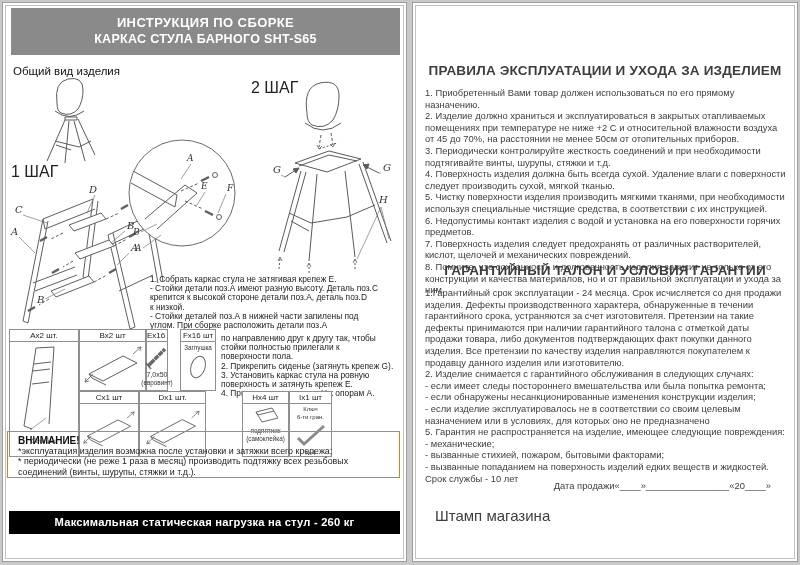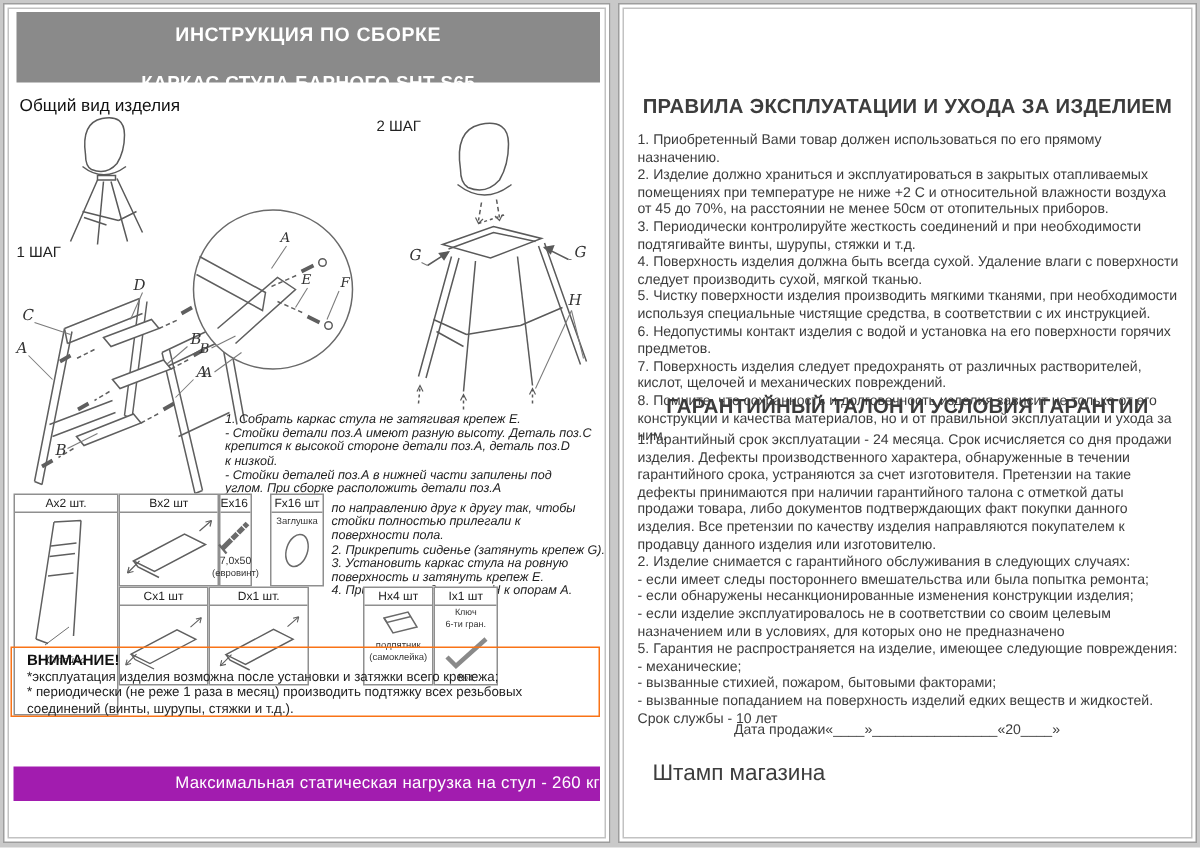--- a/index.html
+++ b/index.html
@@ -5,42 +5,42 @@
   html,body{margin:0;padding:0;}
   body{width:800px;height:565px;background:#c9c9c9;font-family:"Liberation Sans",sans-serif;position:relative;overflow:hidden;}
   .page{position:absolute;background:#fff;border:1px solid #9d9d9d;box-sizing:border-box;}
   .page::after{content:"";position:absolute;inset:2px;border:1px solid #c2c2c2;pointer-events:none;}
   .lp{left:2px;top:2px;width:405px;height:560px;padding-left:38px;}
   .rp{left:412px;top:2px;width:386px;height:560px;}
   .abs{position:absolute;}
   
   .lp-header{position:absolute;left:8px;top:5px;width:389px;height:47px;background:#8a8a8a;color:#fff;text-align:center;}
   .lp-title{font-weight:bold;font-size:13px;letter-spacing:.4px;margin-top:7px;}
-  .lp-subtitle{font-weight:bold;font-size:12.5px;letter-spacing:.3px;margin-top:18px;text-align:center;}
+  .lp-subtitle{font-weight:bold;font-size:12.5px;letter-spacing:.3px;margin-top:2px;text-align:center;}
   .ov-label{position:absolute;left:10px;top:62px;font-weight:normal;font-size:11.5px;color:#111;}
-  .step-label{position:absolute;font-size:10px;color:#222;}
-  .instr{position:absolute;font-size:8.4px;line-height:9.2px;color:#222;white-space:pre-wrap;font-style:italic;}
+  .step-label{position:absolute;font-size:16px;color:#222;}
+  .instr{position:absolute;font-size:8.4px;line-height:9.2px;color:#222;white-space:pre-wrap;}
   .instr1{left:147px;top:272px;width:258px;}
   .instr2{left:218px;top:331px;width:188px;}
   .pcell{position:absolute;border:1px solid #8f8f8f;background:#fff;box-sizing:border-box;}
   .ph{border-bottom:1px solid #8f8f8f;text-align:center;font-size:8px;color:#222;padding:1px 0;white-space:nowrap;overflow:hidden;}
   .pc{display:flex;flex-direction:column;align-items:center;justify-content:center;gap:1px;padding:2px 1px;}
   .cap{font-size:6.3px;color:#333;text-align:center;line-height:7px;}
   .cap.it{font-style:italic;font-family:"DejaVu Serif",serif;}
   .warnbox{position:absolute;left:4px;top:428px;width:393px;height:47px;border:1px solid #f97316;box-sizing:border-box;padding:3px 10px;}
   .warn-title{font-weight:bold;font-size:10px;color:#111;}
   .warn-line{font-size:8.9px;line-height:10.3px;color:#222;}
-  .load-banner{position:absolute;left:6px;top:508px;width:391px;height:23px;background:#a21caf;color:#fff;font-weight:normal;font-size:11.2px;text-align:right;line-height:23px;letter-spacing:.2px;}
+  .load-banner{position:absolute;left:6px;top:508px;width:391px;height:23px;background:#000000;color:#fff;font-weight:bold;font-size:11.2px;text-align:center;line-height:23px;letter-spacing:.2px;}
   
   .dlabel text{font:italic 10px "DejaVu Serif",serif;fill:#333;}
   .dlabel-s text{font:italic 9px "DejaVu Serif",serif;fill:#333;}
   
   .rp-title{position:absolute;left:0;width:100%;text-align:center;font-weight:bold;font-size:13.5px;color:#3d3d3d;letter-spacing:.2px;}
   .rp-text{position:absolute;left:12px;width:364px;font-size:9.4px;line-height:11.6px;color:#3d3d3d;}
-  .sale-row{position:absolute;left:12px;width:358px;display:flex;justify-content:center;font-size:9.4px;color:#3d3d3d;}
+  .sale-row{position:absolute;left:12px;width:358px;display:flex;justify-content:flex-end;font-size:9.4px;color:#3d3d3d;}
   .stamp{position:absolute;left:12px;font-size:15px;color:#3d3d3d;margin-left:10px;}
 </style>
 </head>
 <body>
 
 <div class="page lp">
 
   <div class="lp-header">
     <div class="lp-title">ИНСТРУКЦИЯ ПО СБОРКЕ</div>
     <div class="lp-subtitle">КАРКАС СТУЛА БАРНОГО SHT-S65</div>
@@ -164,21 +164,21 @@
 - Стойки деталей поз.А в нижней части запилены под
 углом. При сборке расположить детали поз.А</div>
   <div class="instr instr2">по направлению друг к другу так, чтобы
 стойки полностью прилегали к
 поверхности пола.
 2. Прикрепить сиденье (затянуть крепеж G).
 3. Установить каркас стула на ровную
 поверхность и затянуть крепеж Е.
 4. Приклеить подпятники Н к опорам А.</div>
 
-  <div class="pcell" style="left:6px;top:326px;width:70px;height:148px">
+  <div class="pcell" style="left:6px;top:326px;width:70px;height:128px">
     <div class="ph">Ax2 шт.</div>
     <div class="pc">
       <svg width="56" height="92" viewBox="0 0 56 92">
         <g stroke="#5f5f5f" stroke-width="1" fill="none">
           <path d="M20,4 L38,3 M20,4 L8,82 M38,3 L33,80 M8,82 L16,85"></path>
           <path d="M18,20 L35,18 M17,27 L34,25"></path>
           <path d="M16,40 L33,38"></path>
           <path d="M14,86 L30,74" stroke-width="0.6"></path>
         </g>
       </svg>

